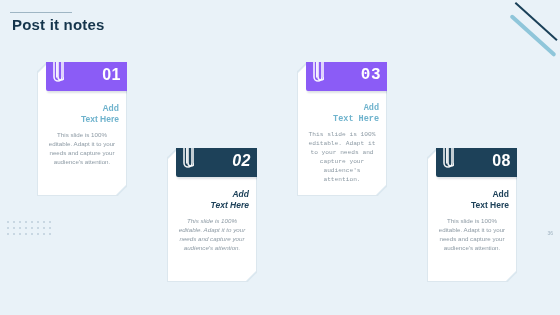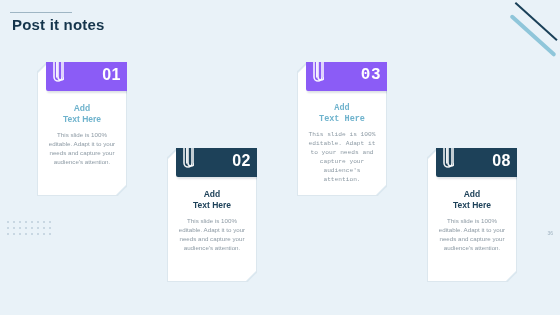--- a/index.html
+++ b/index.html
@@ -74,36 +74,37 @@
     z-index:3;
   }
 
   .card-body{
     position:absolute;left:0;right:0;top:40px;
     text-align:center;padding:0 7px;
   }
   .card-title{
     font-size:8.5px;font-weight:bold;line-height:11px;
     margin-bottom:5px;
+    text-align:right;
   }
   .card-text{
     font-size:6.2px;line-height:9px;color:#8d9aa4;
   }
 
   
   .v-light .card-head{background:#8b5cf6;}
   .v-light .head-tail{background:#5f9eb8;}
   .v-light .card-title{color:#6fb3cd;}
   .v-dark  .card-head{background:#1d4159;}
   .v-dark  .head-tail{background:#123047;}
   .v-dark  .card-title{color:#1d4159;}
 
   
   #card-1{left:37px;top:62px;}
-  #card-2{left:167px;top:148px;}
+  #card-2{left:167px;top:148px;font-style:italic;}
   #card-3{left:297px;top:62px;font-family:Liberation Mono, monospace;}
   #card-4{left:427px;top:148px;}
 
   
   .dot-grid{position:absolute;left:5px;bottom:6px;
     display:grid;grid-template-columns:repeat(8,6px);grid-auto-rows:6px;}
   .dot{width:2.6px;height:2.6px;background:#bdcedb;border-radius:50%;
        margin:1.6px;}
   .page-num{
     position:absolute;right:7px;bottom:7px;

